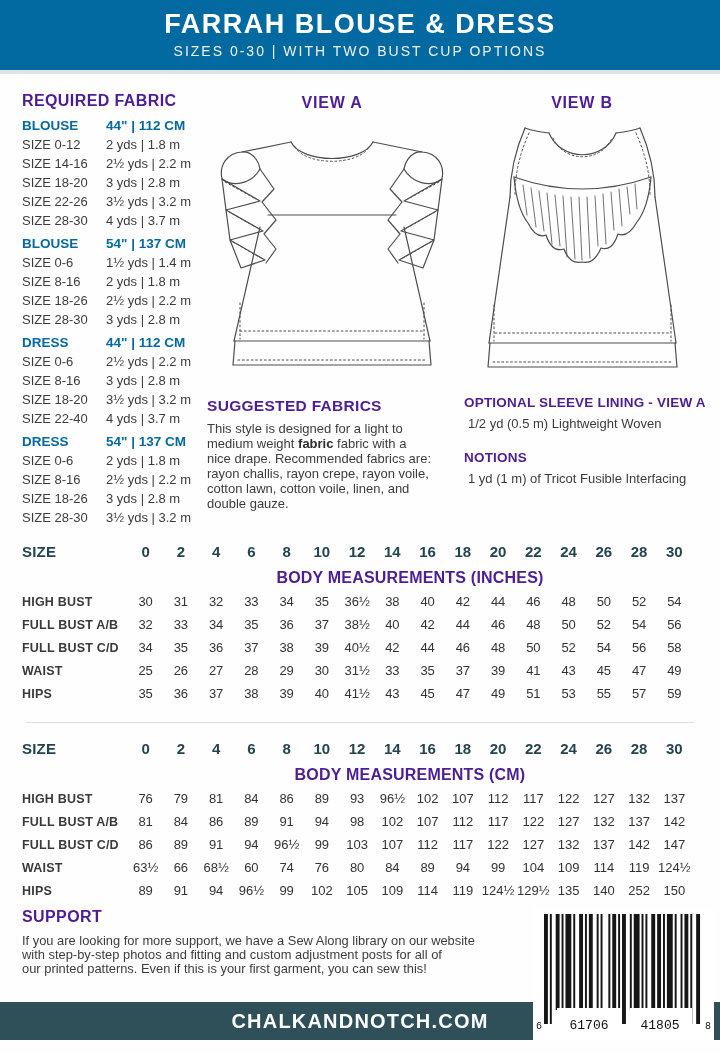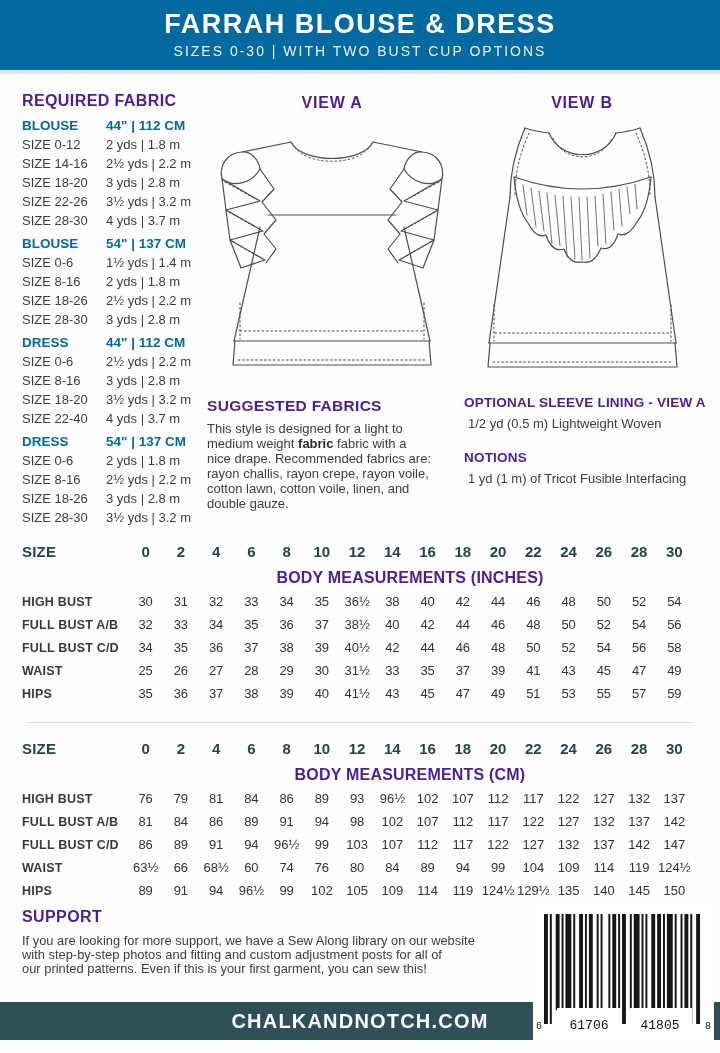--- a/index.html
+++ b/index.html
@@ -495,21 +495,21 @@
         <span class="mt-val">99</span>
         <span class="mt-val">102</span>
         <span class="mt-val">105</span>
         <span class="mt-val">109</span>
         <span class="mt-val">114</span>
         <span class="mt-val">119</span>
         <span class="mt-val">124½</span>
         <span class="mt-val">129½</span>
         <span class="mt-val">135</span>
         <span class="mt-val">140</span>
-        <span class="mt-val">145</span>
+        <span class="mt-val">252</span>
         <span class="mt-val">150</span>
       </div>
     </section>
 
   <section class="support">
     <h2 class="oh">SUPPORT</h2>
     <p>If you are looking for more support, we have a Sew Along library on our website
 with step-by-step photos and fitting and custom adjustment posts for all of
 our printed patterns. Even if this is your first garment, you can sew this!</p>
   </section>

